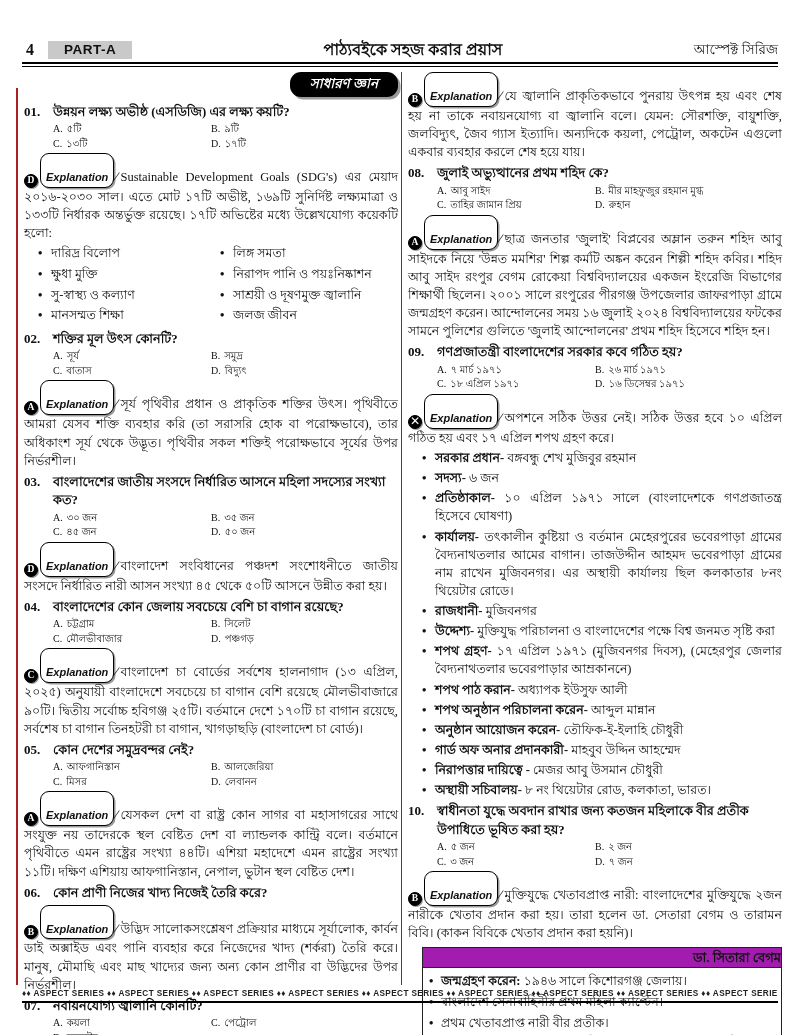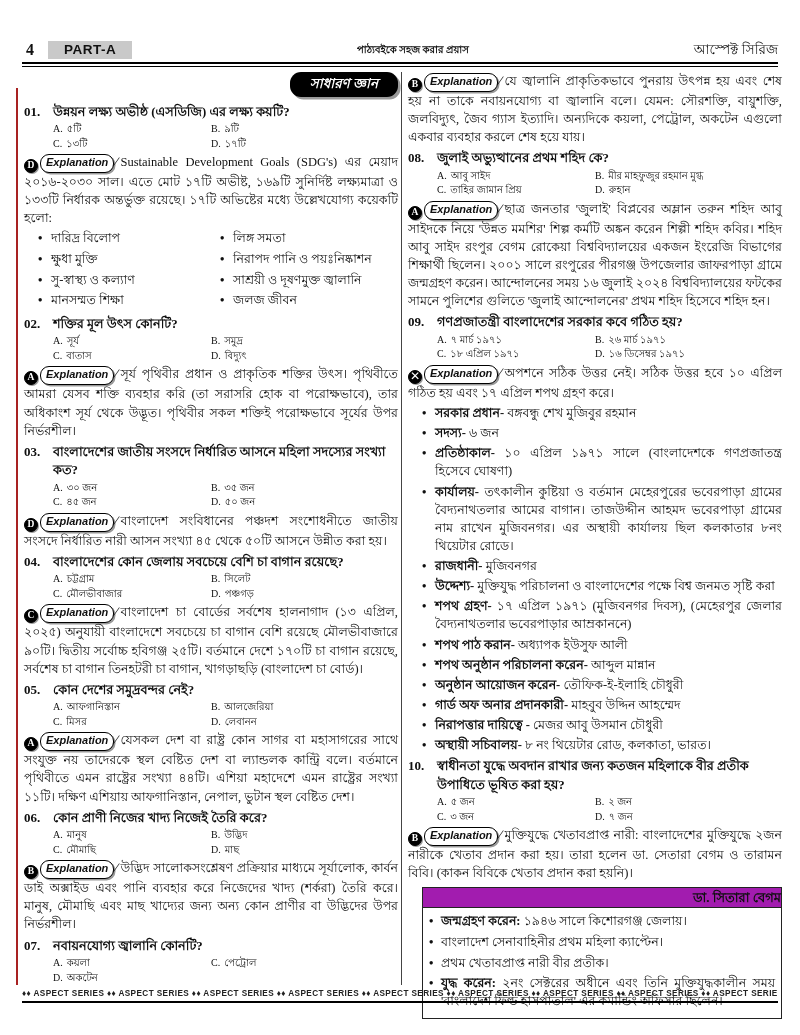--- a/index.html
+++ b/index.html
@@ -4,21 +4,21 @@
 <style>
   * { margin:0; padding:0; box-sizing:border-box; }
   html,body { background:#e8e8e8; }
   body { font-family:"Liberation Serif","DejaVu Serif",serif; }
   .page { position:relative; width:800px; height:1035px; background:#ffffff; margin:0 auto; overflow:hidden; color:#101010; }
 
   
   .header { position:absolute; top:40px; left:26px; right:22px; display:flex; align-items:center; height:20px; }
   .page-num { font-weight:bold; font-size:16px; margin-right:14px; }
   .part-label { background:#c9c9c9; font-family:"Liberation Sans",sans-serif; font-weight:bold; font-size:13.5px; padding:1px 16px 2px; letter-spacing:.5px;text-align:center; }
-  .center-title { flex:1; text-align:center; font-weight:bold; font-size:10px; }
+  .center-title { flex:1; text-align:center; font-weight:bold; font-size:16px; }
   .right-title { font-weight:normal; font-size:13.5px; }
   .head-rule { position:absolute; top:62px; left:22px; right:22px; height:5px; border-top:2.5px solid #000; border-bottom:1.5px solid #000; }
 
   
   .left-red-line { position:absolute; left:16px; top:88px; height:897px; width:2px; background:#a82222; }
   .col-divider { position:absolute; left:401px; top:72px; height:913px; width:1px; background:#444; }
 
   
   .footer { position:absolute; left:22px; right:22px; bottom:32px; border-bottom:2.5px solid #000; padding-bottom:3px; }
   .footer-text { font-family:"Liberation Sans","DejaVu Sans",sans-serif; font-size:8.2px; font-weight:bold; color:#222; white-space:nowrap; overflow:hidden; letter-spacing:.4px; }
@@ -38,21 +38,21 @@
   .qbody { flex:1; }
   .qtext { font-weight:bold; font-size:12.8px; }
   .options { display:grid; grid-template-columns:152px 1fr; column-gap:6px; margin-top:1px; }
   .option { font-size:10px; }
   .opt-letter { font-family:"Liberation Serif",serif; margin-right:4px; }
 
   
   .expl { margin:2px 0 2px 0; text-align:justify; }
   .exp-badge { white-space:nowrap; margin-right:3px; }
   .exp-circle { display:inline-flex; width:14px; height:14px; border-radius:50%; background:#000; color:#fff; font-size:9.5px; font-weight:bold; align-items:center; justify-content:center; vertical-align:-2px; border:1px solid #000; box-shadow:1px 1px 0 #999; }
-  .exp-pill { display:inline-block; border:1.6px solid #000; border-radius:9px; background:#fff; font-family:"Liberation Sans",sans-serif; font-weight:bold; font-style:italic; font-size:11px; padding:0 5px 1px; margin-left:2px; box-shadow:1.5px 1.5px 0 #999; }
+  .exp-pill { display:inline-block; border:1.6px solid #000; border-radius:9px; background:#fff; font-family:"Liberation Sans",sans-serif; font-weight:bold; font-style:italic; font-size:11px; padding:16px 5px 1px; margin-left:2px; box-shadow:1.5px 1.5px 0 #999; }
   .exp-slash { font-weight:bold; font-size:13px; margin-left:1px; }
 
   
   .bullet-grid { display:grid; grid-template-columns:1fr 1fr; column-gap:4px; margin:1px 0 2px 14px; }
   .bullet-item { position:relative; padding-left:13px; margin-bottom:2.5px; }
   .bullet-item::before { content:"•"; position:absolute; left:0; font-weight:bold; }
   .kv-list { margin:1px 0 2px 14px; }
   .kv-item { position:relative; padding-left:13px; margin-bottom:2px; text-align:justify; }
   .kv-item::before { content:"•"; position:absolute; left:0; font-weight:bold; }
   .kv-key { font-weight:bold; }
@@ -158,26 +158,20 @@
             <span class="option"><span class="opt-letter">C.</span><span>মিসর</span></span>
             <span class="option"><span class="opt-letter">D.</span><span>লেবানন</span></span>
           </div>
         </div>
       </div>
       <p class="expl"><span class="exp-badge"><span class="exp-circle">A</span><span class="exp-pill">Explanation</span><span class="exp-slash">∕</span></span><span>যেসকল দেশ বা রাষ্ট্র কোন সাগর বা মহাসাগরের সাথে সংযুক্ত নয় তাদেরকে স্থল বেষ্টিত দেশ বা ল্যান্ডলক কান্ট্রি বলে। বর্তমানে পৃথিবীতে এমন রাষ্ট্রের সংখ্যা ৪৪টি। এশিয়া মহাদেশে এমন রাষ্ট্রের সংখ্যা ১১টি। দক্ষিণ এশিয়ায় আফগানিস্তান, নেপাল, ভুটান স্থল বেষ্টিত দেশ।</span></p>
       <div class="question">
         <span class="qnum">06.</span>
         <div class="qbody">
           <div class="qtext">কোন প্রাণী নিজের খাদ্য নিজেই তৈরি করে?</div>
-          <div class="options">
-            <span class="option"><span class="opt-letter">A.</span><span>মানুষ</span></span>
-            <span class="option"><span class="opt-letter">B.</span><span>উদ্ভিদ</span></span>
-            <span class="option"><span class="opt-letter">C.</span><span>মৌমাছি</span></span>
-            <span class="option"><span class="opt-letter">D.</span><span>মাছ</span></span>
-          </div>
         </div>
       </div>
       <p class="expl"><span class="exp-badge"><span class="exp-circle">B</span><span class="exp-pill">Explanation</span><span class="exp-slash">∕</span></span><span>উদ্ভিদ সালোকসংশ্লেষণ প্রক্রিয়ার মাধ্যমে সূর্যালোক, কার্বন ডাই অক্সাইড এবং পানি ব্যবহার করে নিজেদের খাদ্য (শর্করা) তৈরি করে। মানুষ, মৌমাছি এবং মাছ খাদ্যের জন্য অন্য কোন প্রাণীর বা উদ্ভিদের উপর নির্ভরশীল।</span></p>
       <div class="question">
         <span class="qnum">07.</span>
         <div class="qbody">
           <div class="qtext">নবায়নযোগ্য জ্বালানি কোনটি?</div>
           <div class="options">
             <span class="option"><span class="opt-letter">A.</span><span>কয়লা</span></span>
             <span class="option"><span class="opt-letter">C.</span><span>পেট্রোল</span></span>

